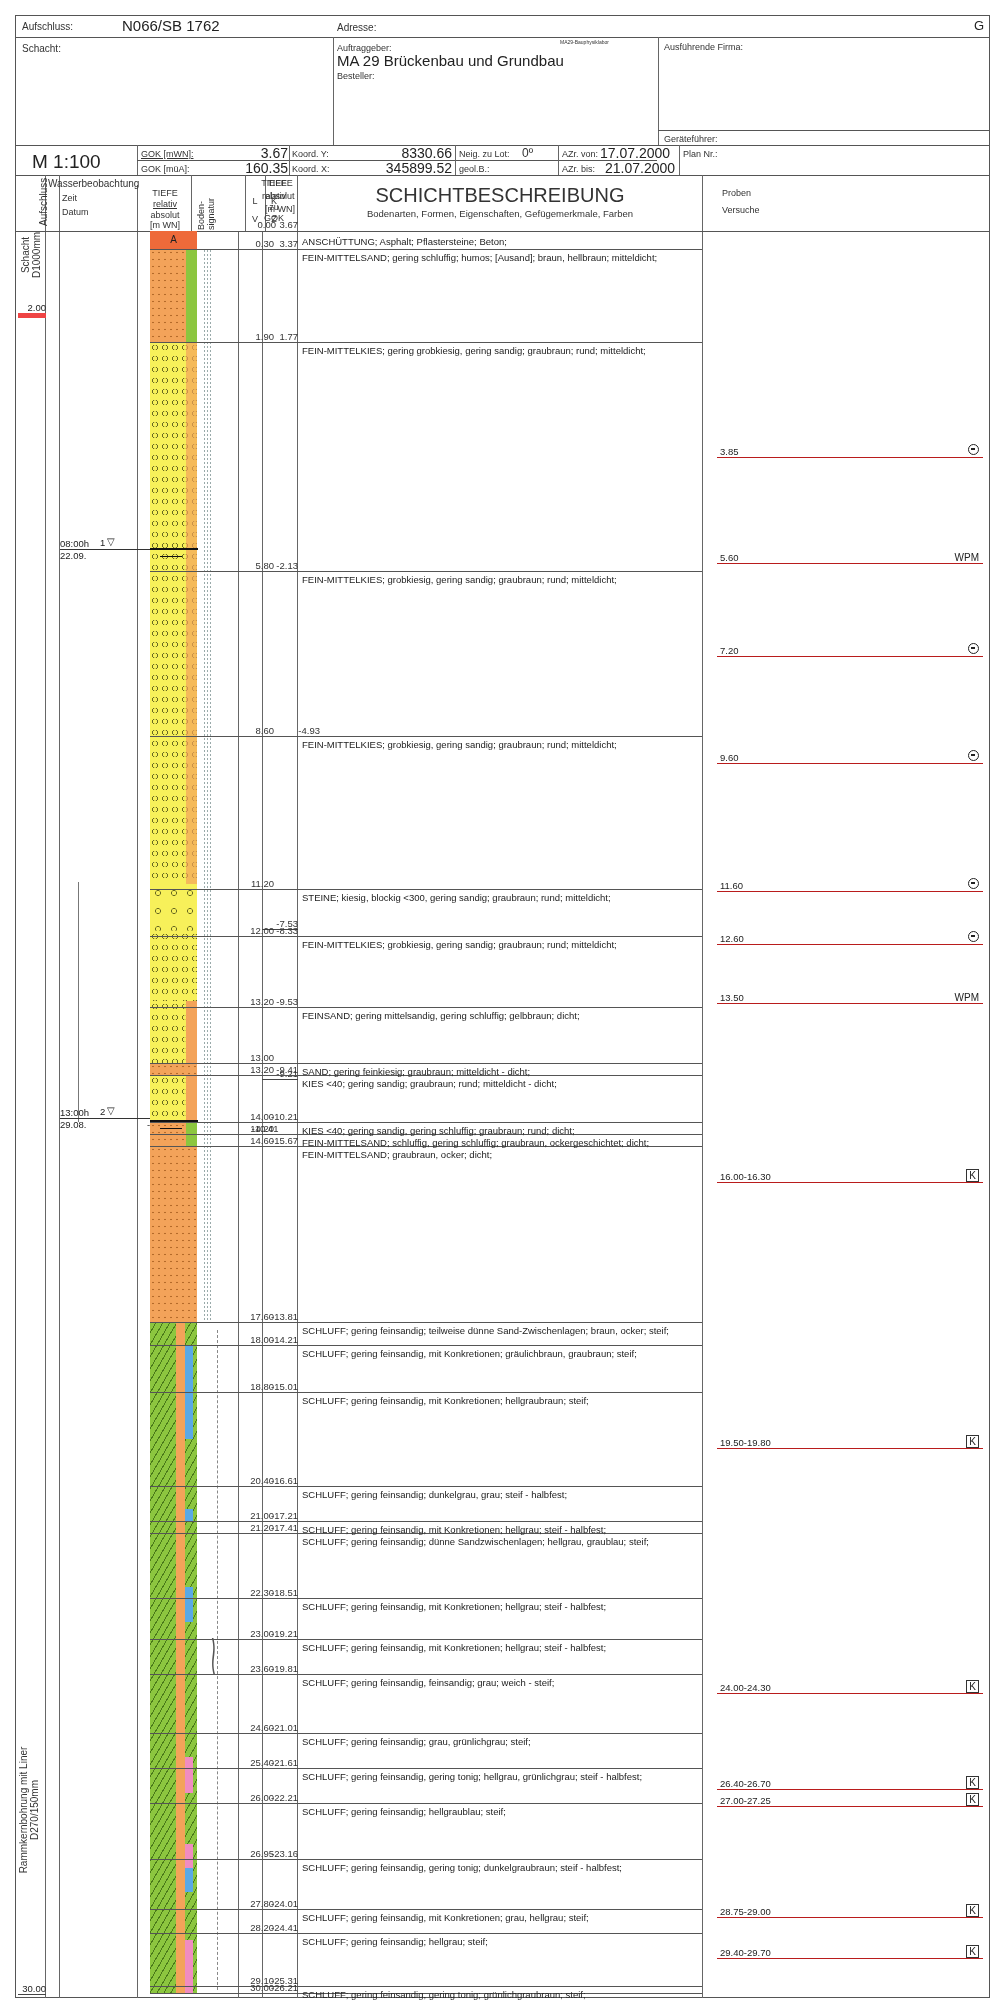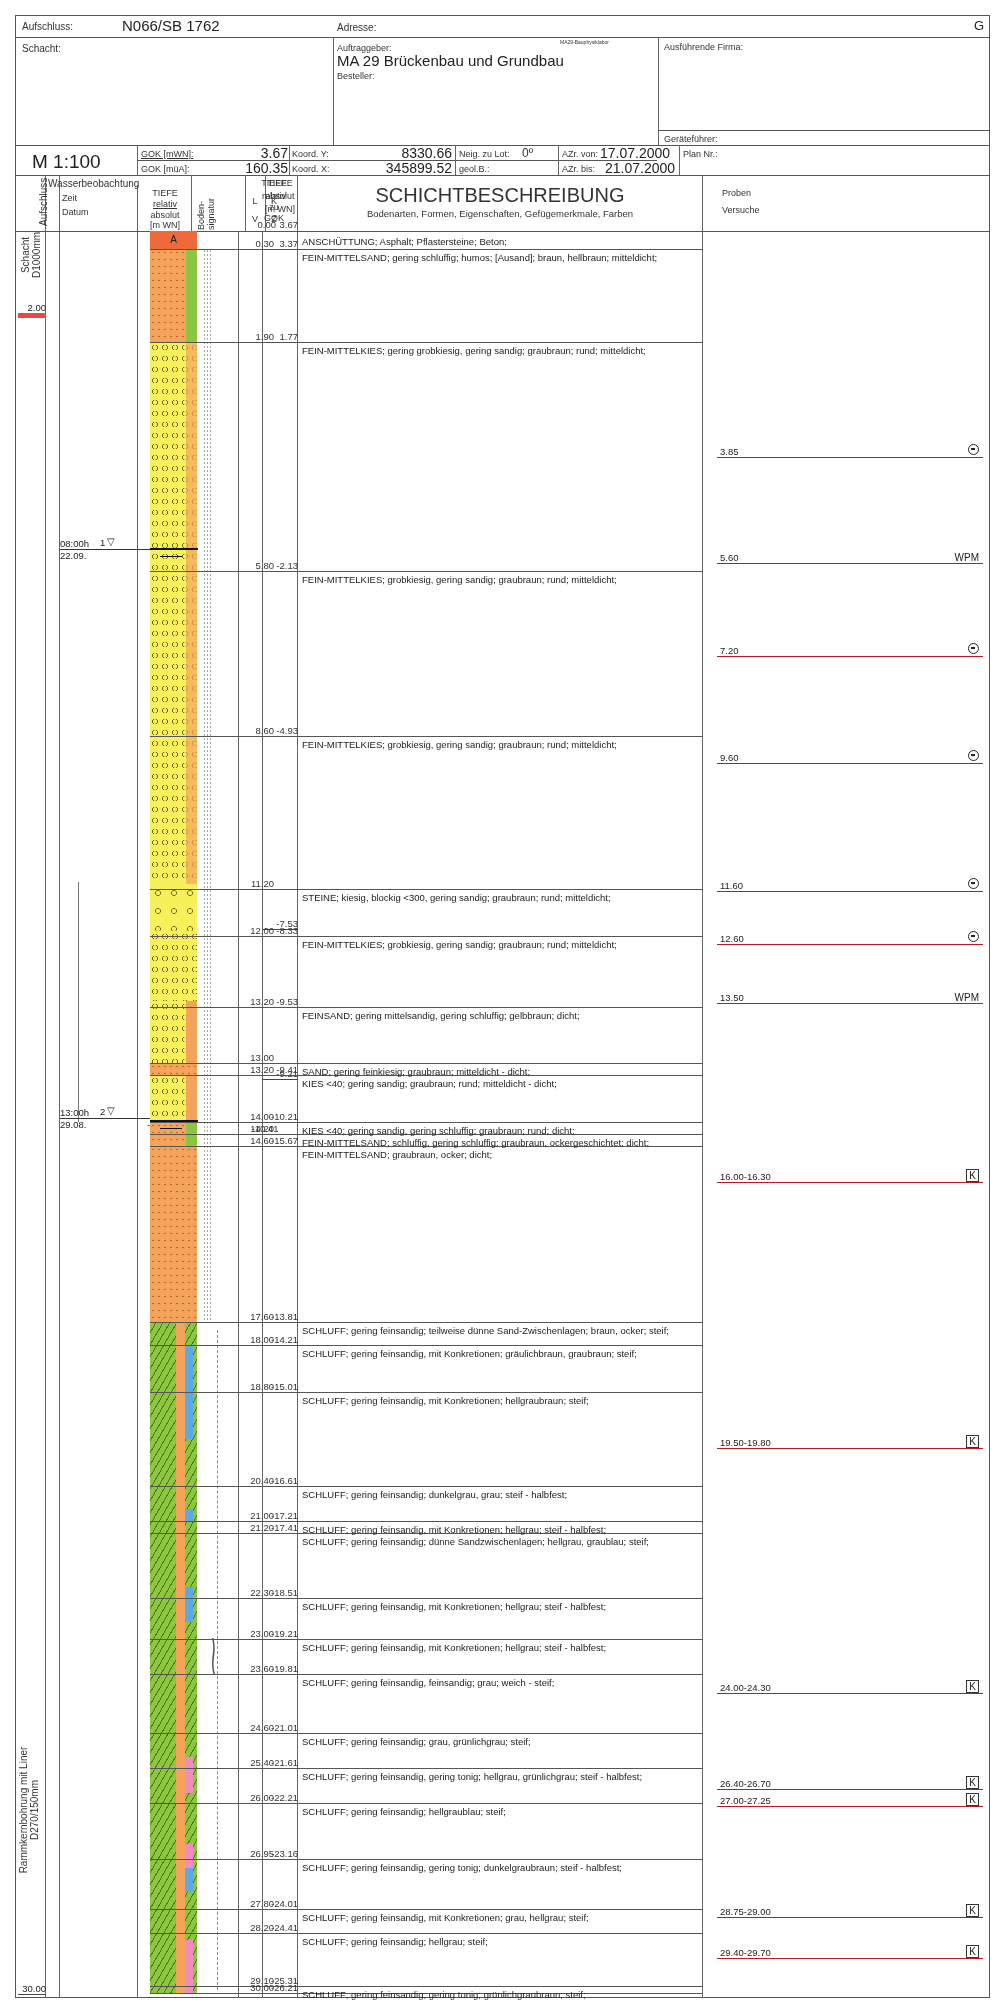--- a/index.html
+++ b/index.html
@@ -201,21 +201,21 @@
     <div class="depth" style="left: 262px; top: 332px;">1.77</div>
     <div class="layerline" style="top: 342px;"></div>
     <div class="hl" style="left: 150px; width: 88px; top: 342px;"></div>
     <div class="desc" style="top: 252px;">FEIN-MITTELSAND; gering schluffig; humos; [Ausand]; braun, hellbraun; mitteldicht;</div>
     <div class="depth" style="left: 238px; top: 561px;">5.80</div>
     <div class="depth" style="left: 262px; top: 561px;">-2.13</div>
     <div class="layerline" style="top: 571px;"></div>
     <div class="hl" style="left: 150px; width: 88px; top: 571px;"></div>
     <div class="desc" style="top: 345px;">FEIN-MITTELKIES; gering grobkiesig, gering sandig; graubraun; rund; mitteldicht;</div>
     <div class="depth" style="left: 238px; top: 726px;">8.60</div>
-    <div class="depth" style="left: 262px; top: 726px;">-4.93</div>
+    <div class="depth" style="left: 262px; top: 726px; padding-left: 22px;">-4.93</div>
     <div class="layerline" style="top: 736px;"></div>
     <div class="hl" style="left: 150px; width: 88px; top: 736px;"></div>
     <div class="desc" style="top: 574px;">FEIN-MITTELKIES; grobkiesig, gering sandig; graubraun; rund; mitteldicht;</div>
     <div class="depth" style="left: 238px; top: 879px;">11.20</div>
     <div class="depth" style="left: 262px; top: 919px;">-7.53</div>
     <div class="layerline" style="top: 889px;"></div>
     <div class="hl" style="left: 150px; width: 88px; top: 889px;"></div>
     <div class="desc" style="top: 739px;">FEIN-MITTELKIES; grobkiesig, gering sandig; graubraun; rund; mitteldicht;</div>
     <div class="depth" style="left: 238px; top: 926px;">12.00</div>
     <div class="depth" style="left: 262px; top: 926px;">-8.33</div>

